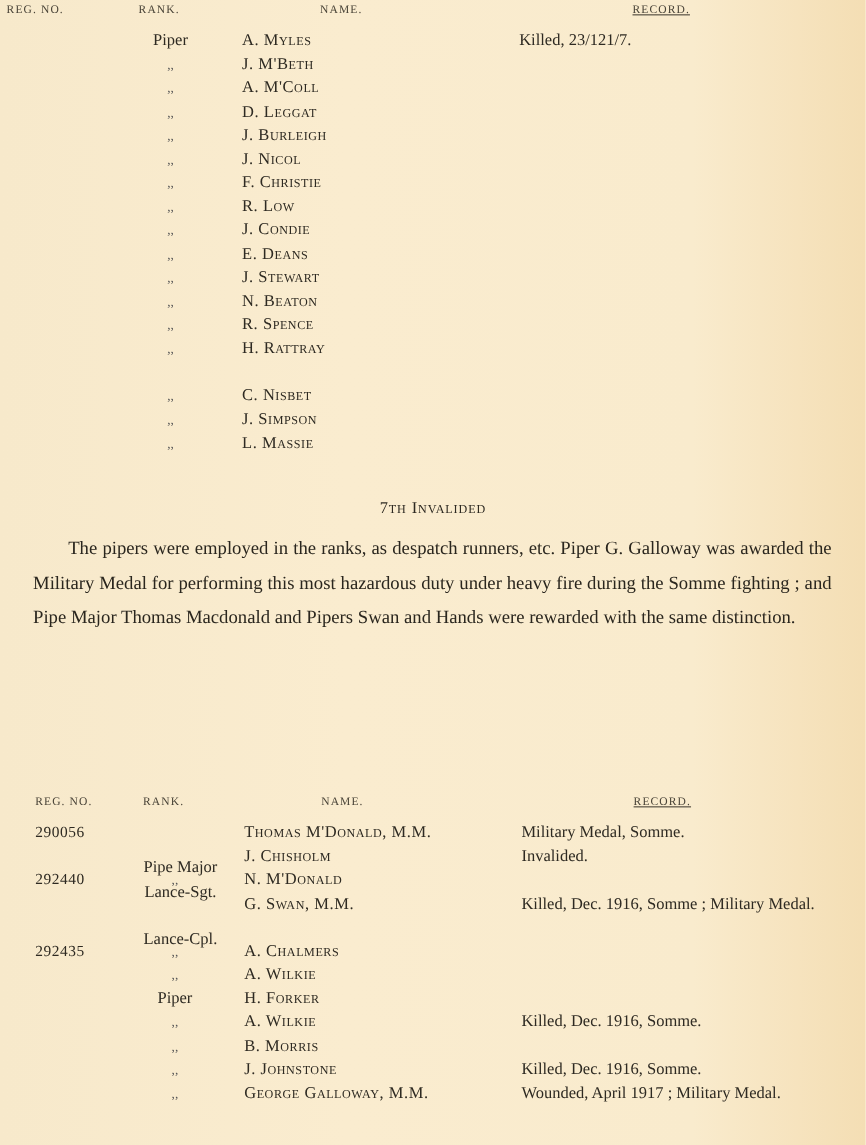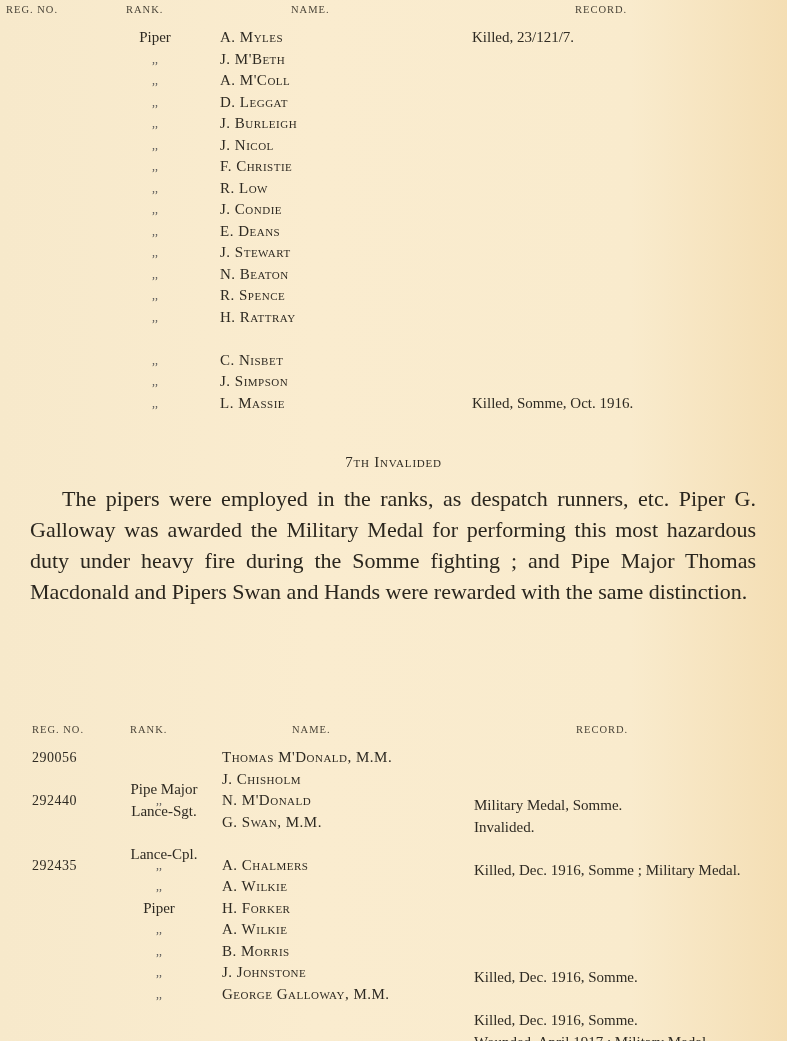--- a/index.html
+++ b/index.html
@@ -35,21 +35,21 @@
       color: #4a4438;
     }
     .hdr span {
       position: absolute;
       top: 4px;
       white-space: nowrap;
     }
     .h-reg { left: 6px; }
     .h-rank { left: 126px; }
     .h-name { left: 291px; text-align: right; }
-    .h-record { left: 575px; }
+    .h-record { left: 575px; text-decoration: underline; }
 
     .row {
       position: relative;
       height: 21.5px;
       font-size: 15px;
       line-height: 21.5px;
     }
     .row.tall { height: 43px; }
     .row span {
       position: absolute;
@@ -80,39 +80,39 @@
       text-align: center;
       font-size: 15px;
       font-variant: small-caps;
       letter-spacing: 0.8px;
     }
     .para {
       position: absolute;
       left: 30px;
       width: 726px;
       font-family: "Liberation Sans Narrow", "Liberation Serif", serif;
-      font-size: 22px;
+      font-size: 17px;
       line-height: 31px;
       text-align: justify;
       text-indent: 32px;
       color: #2a261e;
     }
     .para1 { top: 483px; }
     .para2 { top: 638px; }
 
     .roll2 { top: 720px; }
     .roll2 .h-reg { left: 32px; }
     .roll2 .h-rank { left: 130px; }
     .roll2 .h-name { left: 292px; }
     .roll2 .h-record { left: 576px; }
     .roll2 .c-reg { left: 32px; }
     .roll2 .c-rank { left: 104px; width: 110px; text-align: center; }
     .roll2 .c-rank.left { text-align: center; left: 109px; margin-top: 32px; }
     .roll2 .c-name { left: 222px; }
-    .roll2 .c-record { left: 474px; margin-top: 48px; }
+    .roll2 .c-record { left: 474px; }
   </style>
 </head>
 <body>
 
 <div class="page">
 
   <div class="roll roll1">
     <div class="hdr">
       <span class="h-reg">Reg. No.</span>
       <span class="h-rank">Rank.</span>
@@ -182,21 +182,20 @@
       <span class="c-rank ditto">,,</span>
       <span class="c-name">C. Nisbet</span>
     </div>
     <div class="row">
       <span class="c-rank ditto">,,</span>
       <span class="c-name">J. Simpson</span>
     </div>
     <div class="row">
       <span class="c-rank ditto">,,</span>
       <span class="c-name">L. Massie</span>
-      <span class="c-record">Killed, Somme, Oct. 1916.</span>
     </div>
   </div>
 
   <div class="battalion-title">7th Invalided</div>
   <p class="para para1" style="margin:0">The pipers were employed in the ranks, as despatch runners, etc.   Piper G. Galloway was awarded the Military Medal for performing this most hazardous duty under heavy fire during the Somme fighting ; and Pipe Major Thomas Macdonald and Pipers Swan and Hands were rewarded with the same distinction.</p>
 
   <div class="roll roll2">
     <div class="hdr">
       <span class="h-reg">Reg. No.</span>
       <span class="h-rank">Rank.</span>

